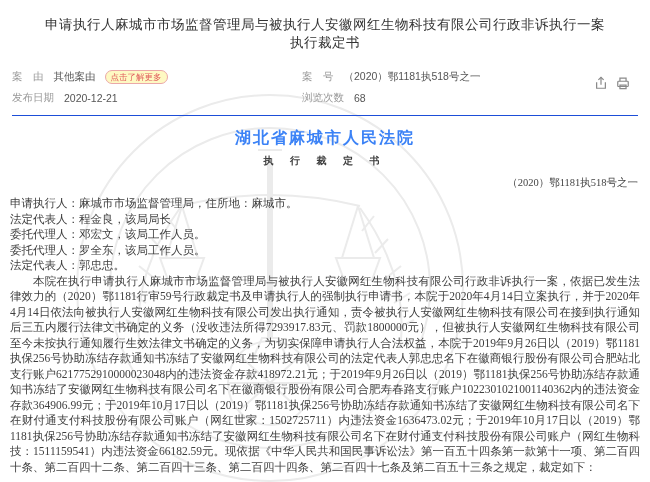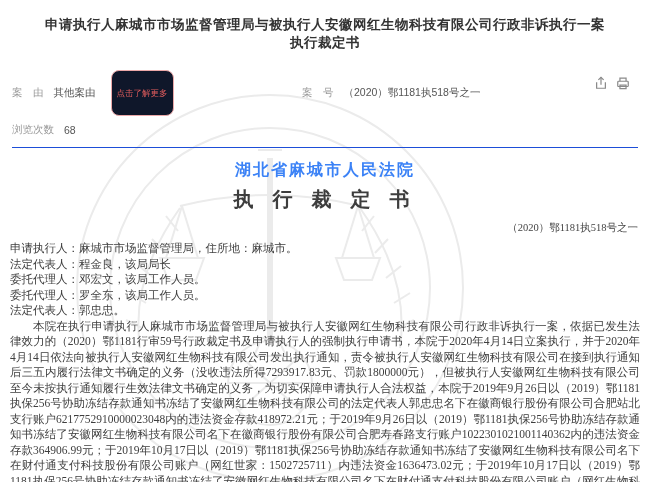--- a/index.html
+++ b/index.html
@@ -5,60 +5,60 @@
   * { margin: 0; padding: 0; box-sizing: border-box; }
   html, body { background: #fff; }
   body {
     width: 650px; height: 482px;
     position: relative; overflow: hidden;
     font-family: "Liberation Sans", "DejaVu Sans", sans-serif;
     color: #333;
   }
   .page-title {
     text-align: center;
-    font-size: 13.5px; font-weight: bold; color: #333;
+    font-size: 13.5px; font-weight: normal; color: #333;
     padding: 16px 40px 0 40px;
     letter-spacing: .5px;
   }
   .meta {
     margin: 18px 12px 0 12px;
     padding-bottom: 10px;
     border-bottom: 1px solid #1d4ed8;
     position: relative;
     font-size: 10.5px;
   }
   .meta-row { display: flex; align-items: center; margin-top: 7px; }
   .meta-col-left  { width: 290px; display: flex; align-items: center; }
   .meta-col-right { display: flex; align-items: center; }
   .meta-label { color: #9a9a9a; margin-right: 10px; white-space: pre; }
   .meta-value { color: #555; }
   .more-badge {
-    display: inline-block; margin-left: 15px;
+    display: inline-block; margin-left: 9px;
     font-size: 8.5px; color: #e05c5c;
     border: 1px solid #eba8a8; border-radius: 8px;
-    padding: 16px 5px; line-height: 12px;
-    background: #0f172a; cursor: pointer;
+    padding: 0px 5px; line-height: 12px;
+    background: #fef9c3; cursor: pointer;
   }
   .meta-icons {
     position: absolute; right: 8px; top: 6px;
     display: flex; gap: 8px;
   }
   .meta-icons svg { cursor: pointer; }
   .doc {
     position: relative;
     padding: 10px 10px 0 10px;
     font-family: "Liberation Serif", "DejaVu Serif", serif;
     z-index: 1;
   }
   .court-name {
     text-align: center; font-size: 16px; font-weight: bold;
     color: #3b82f6; letter-spacing: 2px; margin-top: 2px;
   }
   .doc-type {
-    text-align: center; font-size: 20px; font-weight: bold;
+    text-align: center; font-size: 10px; font-weight: bold;
     color: #3d3d3d; letter-spacing: 7px; margin-top: 5px;
   }
   .case-number {
     text-align: right; font-size: 10.5px; color: #444;
     margin: 8px 2px 6px 0;
   }
   .party-line, .para {
     font-size: 11.5px; line-height: 15.5px; color: #3e3e3e;
     text-align: justify;
   }
@@ -104,20 +104,24 @@
       <span class="meta-label">案　由</span>
       <span class="meta-value">其他案由</span>
       <span class="more-badge">点击了解更多</span>
     </div>
     <div class="meta-col-right">
       <span class="meta-label">案　号</span>
       <span class="meta-value">（2020）鄂1181执518号之一</span>
     </div>
   </div>
   <div class="meta-row">
+    <div class="meta-col-left">
+      <span class="meta-label">发布日期</span>
+      <span class="meta-value">2020-12-21</span>
+    </div>
     <div class="meta-col-right">
       <span class="meta-label">浏览次数</span>
       <span class="meta-value">68</span>
     </div>
   </div>
   <div class="meta-icons">
     <svg width="14" height="14" viewBox="0 0 16 16" stroke="#8a8a8a" fill="none" stroke-width="1.4">
       <path d="M3 7 v7 h10 v-7"></path>
         <path d="M8 10 V1.5"></path>
         <path d="M5 4.5 L8 1.5 L11 4.5"></path>

